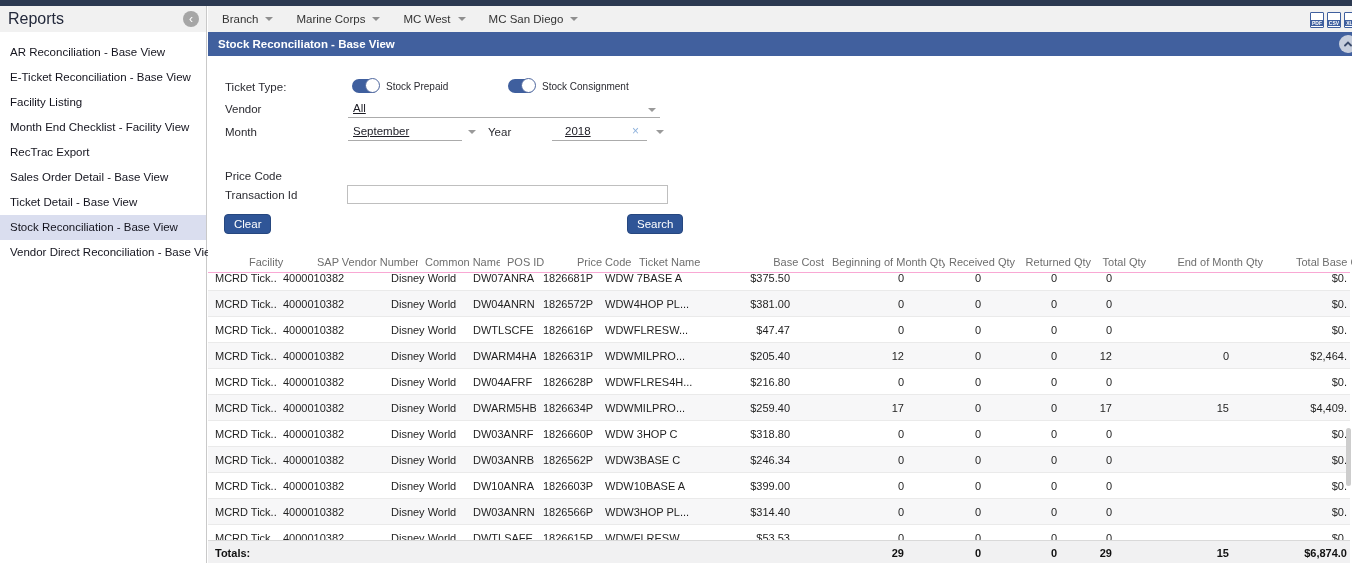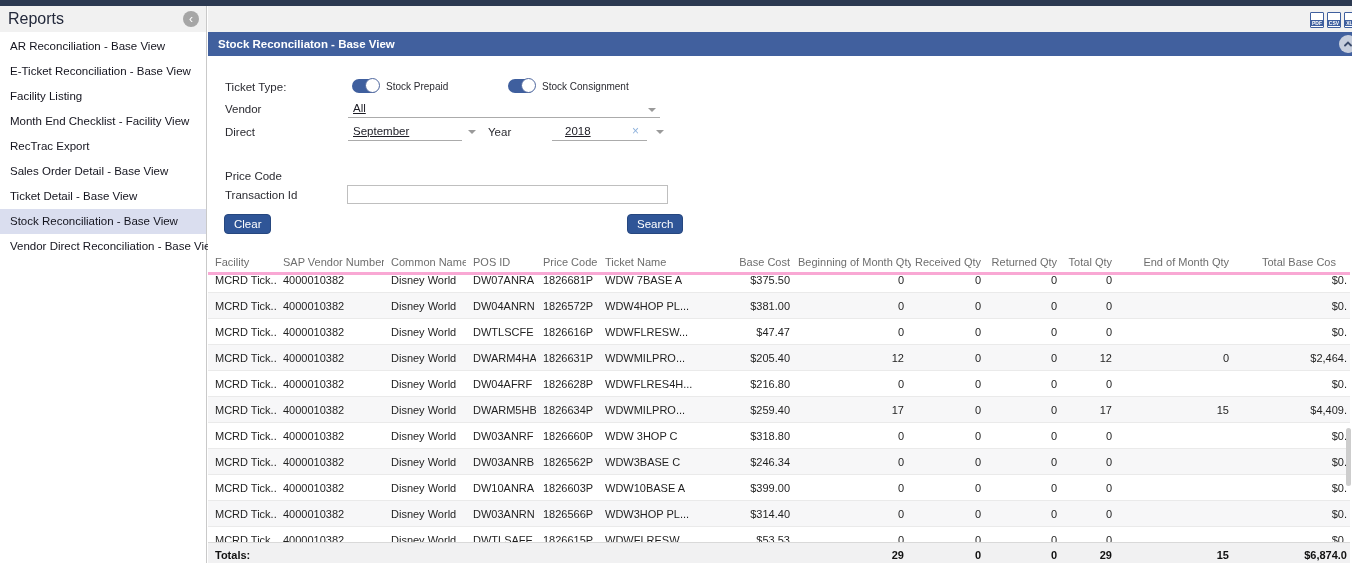--- a/index.html
+++ b/index.html
@@ -6,21 +6,21 @@
   .screen{position:relative;width:1352px;height:563px;overflow:hidden;background:#fff;
           font-family:"Liberation Sans",sans-serif;-webkit-font-smoothing:antialiased;}
   .topstrip{position:absolute;left:0;top:0;width:100%;height:6px;background:var(--topstrip,#2c3951);}
 
   
   .sidebar{position:absolute;left:0;top:6px;width:207px;height:557px;background:#fff;border-right:1px solid #c9c9c9;box-sizing:border-box;}
   .sb-head{height:26px;background:#f1f1f1;display:flex;align-items:center;padding:0 8px;position:relative;}
   .sb-title{font-size:16px;color:#23293b;}
   .sb-collapse{position:absolute;right:7px;top:5px;width:16px;height:16px;border-radius:50%;background:#a6a6a6;border:none;
                color:#fff;font-size:12px;line-height:15px;text-align:center;padding:0;cursor:pointer;}
-  .sb-list{padding-top:2px;}
+  .sb-list{padding-top:8px;}
   .sb-item{height:25px;line-height:25px;padding-left:10px;font-size:11.5px;color:#14141e;cursor:pointer;white-space:nowrap;}
   .sb-item.selected{background:var(--selbg,#dadeef);}
 
   
   .main{position:absolute;left:208px;top:6px;right:0;bottom:0;}
   .navbar{height:26px;background:#f1f1f1;position:relative;display:flex;align-items:center;padding-left:14px;}
   .crumb{display:flex;align-items:center;margin-right:23px;font-size:11.5px;color:#333;cursor:pointer;white-space:nowrap;}
   .caret{width:0;height:0;border-left:4px solid transparent;border-right:4px solid transparent;border-top:4px solid #8f8f8f;margin-left:7px;}
   .exports{position:absolute;right:-6px;top:6px;display:flex;gap:3px;}
   .exp{width:12px;height:14px;border:1px solid #3f5f9e;background:#fff;position:relative;border-radius:1px;cursor:pointer;}
@@ -47,21 +47,21 @@
   .xclear{position:absolute;right:8px;top:0;font-size:12px;color:#8fb2dc;line-height:14px;cursor:pointer;font-style:normal;}
   .tx-input{position:absolute;left:139px;top:-2px;width:321px;height:19px;border:1px solid #bfbfbf;box-sizing:border-box;
             font-size:11.5px;padding:0 4px;font-family:"Liberation Sans",sans-serif;}
   .btn{position:absolute;height:20px;background:var(--btn,#2f5597);color:#fff;border:1px solid #26477f;border-radius:4px;
        font-size:11.5px;padding:0 9px;font-family:"Liberation Sans",sans-serif;cursor:pointer;}
 
   
   .grid{position:absolute;left:0;top:196px;width:1142px;}
   .ghead,.grow,.gtotals{display:flex;align-items:center;}
   .cell{font-size:11px;box-sizing:border-box;white-space:nowrap;overflow:hidden;flex:0 0 auto;}
-  .ghead{height:20px;border-bottom:3px solid #f9a8d4;}
+  .ghead{height:20px;border-bottom:1px solid #f9a8d4;padding-left:34px;}
   .ghead .cell{color:#6e6e6e;}
   .gbody{height:267px;overflow:hidden;}
   .grow{height:25px;border-bottom:1px solid #eaeaea;background:#fff;}
   .grow:first-child{margin-top:-8px;}
   .grow:nth-child(even){background:#f7f7f8;}
   .grow .cell{color:#1f1f1f;}
   .gtotals{height:24px;background:#f1f1f2;border-top:1px solid #d9d9d9;}
   .gtotals .cell{font-weight:bold;color:#111;}
   .al{text-align:left;padding-left:7px;}
   .ar{text-align:right;padding-right:7px;}
@@ -90,20 +90,38 @@
         <div class="sb-item">RecTrac Export</div>
         <div class="sb-item">Sales Order Detail - Base View</div>
         <div class="sb-item">Ticket Detail - Base View</div>
         <div class="sb-item selected">Stock Reconciliation - Base View</div>
         <div class="sb-item">Vendor Direct Reconciliation - Base View</div>
       </nav>
   </aside>
 
   <main class="main">
     <div class="navbar">
+      <div style="display:flex;" id="crumbs">
+          <div class="crumb">
+            <span>Branch</span>
+            <div class="caret"></div>
+          </div>
+          <div class="crumb">
+            <span>Marine Corps</span>
+            <div class="caret"></div>
+          </div>
+          <div class="crumb">
+            <span>MC West</span>
+            <div class="caret"></div>
+          </div>
+          <div class="crumb">
+            <span>MC San Diego</span>
+            <div class="caret"></div>
+          </div>
+        </div>
       <div class="exports" id="exports">
           <div class="exp">
             <i>PDF</i>
           </div>
           <div class="exp">
             <i>CSV</i>
           </div>
           <div class="exp">
             <i>XLS</i>
           </div>
@@ -131,21 +149,21 @@
 
       <div class="frow" style="top:45px;">
         <span class="f-label">Vendor</span>
         <div class="uselect" style="left:140px;width:312px;">
           <span class="val">All</span>
           <span class="dd inpos"></span>
         </div>
       </div>
 
       <div class="frow" style="top:68px;">
-        <span class="f-label">Direct</span>
+        <span class="f-label">Month</span>
         <div class="uselect" style="left:140px;width:114px;">
           <span class="val">September</span>
         </div>
         <span class="dd" style="left:260px;top:6px;"></span>
         <span class="f-label" style="left:280px;">Year</span>
         <div class="uselect" style="left:344px;width:95px;">
           <span class="val" style="padding-left:13px;">2018</span>
           <i class="xclear">×</i>
         </div>
         <span class="dd" style="left:448px;top:6px;"></span>

